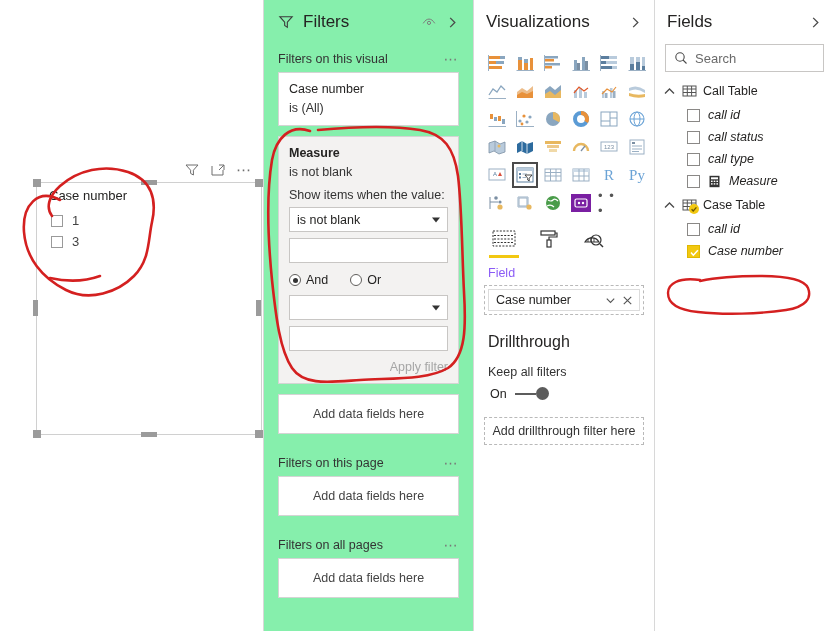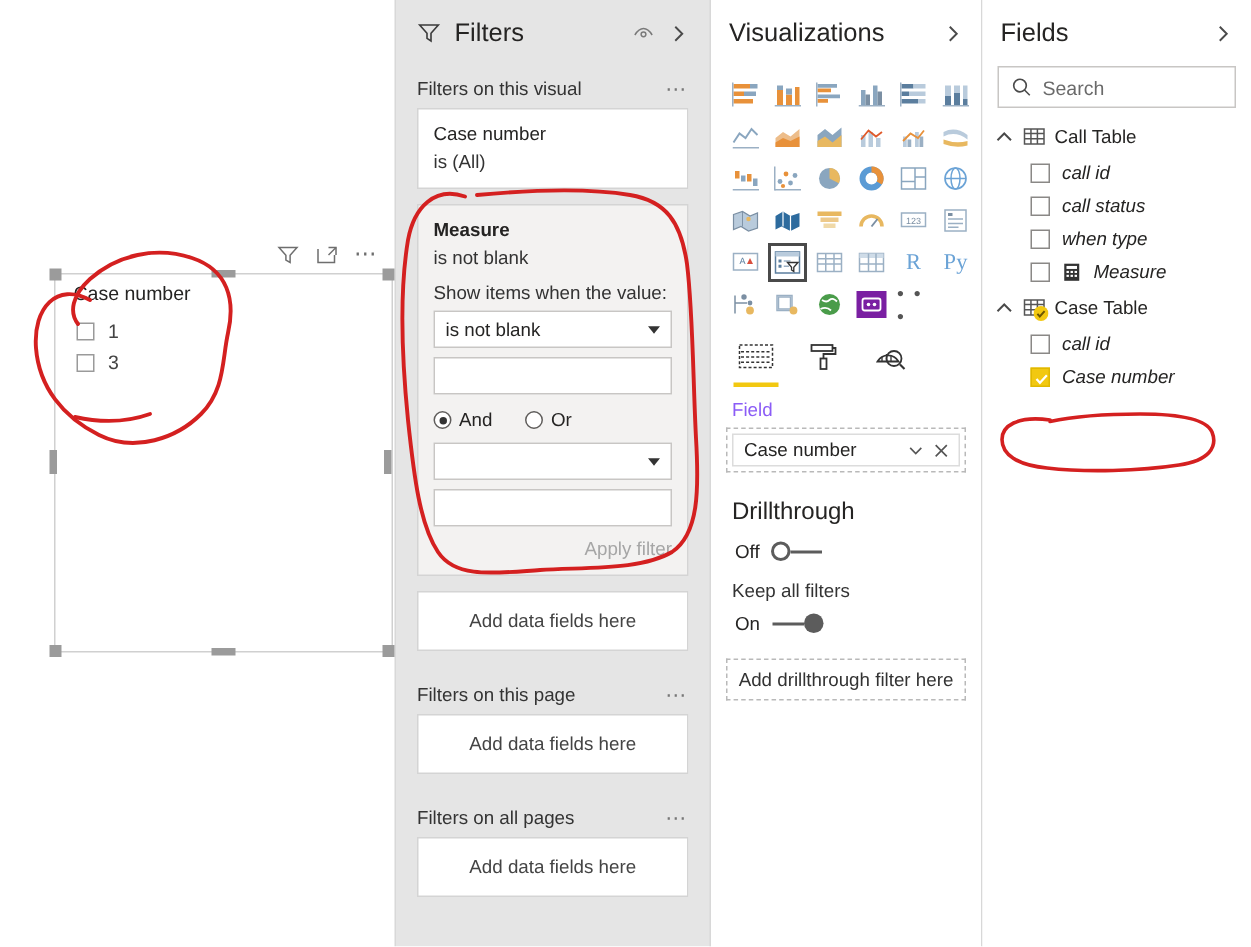--- a/index.html
+++ b/index.html
@@ -41,21 +41,21 @@
 
   
   .handle { position: absolute; background: #9b9b9b; }
   .h-corner { width: 8px; height: 8px; }
   .h-h { width: 16px; height: 5px; }
   .h-v { width: 5px; height: 16px; }
 
   
   .filters-pane {
     position: absolute; left: 264px; top: 0; width: 210px; height: 631px;
-    background: #e5e5e5; border-right: 1px solid #d8d8d8;
+    background: #86efac; border-right: 1px solid #d8d8d8;
     padding: 0 14px;
   }
   .pane-head {
     display: flex; align-items: center; height: 44px; gap: 9px;
   }
   .pane-title { font-size: 17px; color: #252423; font-weight: 400; }
   .head-spacer { flex: 1; }
   .head-ico { width: 16px; height: 16px; color: #5b5b5b; }
   .chev { width: 13px; height: 13px; color: #4a4a4a; }
 
@@ -631,27 +631,20 @@
         <svg class="chip-ico" viewBox="0 0 14 14">
           <path d="M3 5l4 4 4-4" fill="none" stroke="#555" stroke-width="1.2"></path>
         </svg>
         <svg class="chip-ico" viewBox="0 0 14 14">
           <path d="M3 3l8 8M11 3l-8 8" stroke="#555" stroke-width="1.2"></path>
         </svg>
       </div>
     </div>
 
     <div class="dt-title">Drillthrough</div>
-    <div class="toggle-row">
-      <span class="tg-text">Off</span>
-      <span class="tg off">
-        <span class="track"></span>
-          <span class="knob"></span>
-      </span>
-    </div>
     <div class="dt-label">Keep all filters</div>
     <div class="toggle-row">
       <span class="tg-text">On</span>
       <span class="tg on">
         <span class="track"></span>
           <span class="knob"></span>
       </span>
     </div>
     <div class="dt-well">Add drillthrough filter here</div>
   </div>
@@ -690,21 +683,21 @@
     <div class="fld-row">
       <span class="fchk"></span>
       <span class="fld-name">call id</span>
     </div>
     <div class="fld-row">
       <span class="fchk"></span>
       <span class="fld-name">call status</span>
     </div>
     <div class="fld-row">
       <span class="fchk"></span>
-      <span class="fld-name">when type</span>
+      <span class="fld-name">call type</span>
     </div>
     <div class="fld-row">
       <span class="fchk"></span>
       <svg class="measure-ico" viewBox="0 0 13 13">
         <rect x="1.5" y="0.8" width="10" height="11.4" fill="#333"></rect>
         <rect x="3" y="2.3" width="7" height="2" fill="#fff"></rect>
         <rect x="3" y="5.6" width="1.6" height="1.4" fill="#fff"></rect>
         <rect x="5.7" y="5.6" width="1.6" height="1.4" fill="#fff"></rect>
         <rect x="8.4" y="5.6" width="1.6" height="1.4" fill="#fff"></rect>
         <rect x="3" y="8.2" width="1.6" height="1.4" fill="#fff"></rect>

